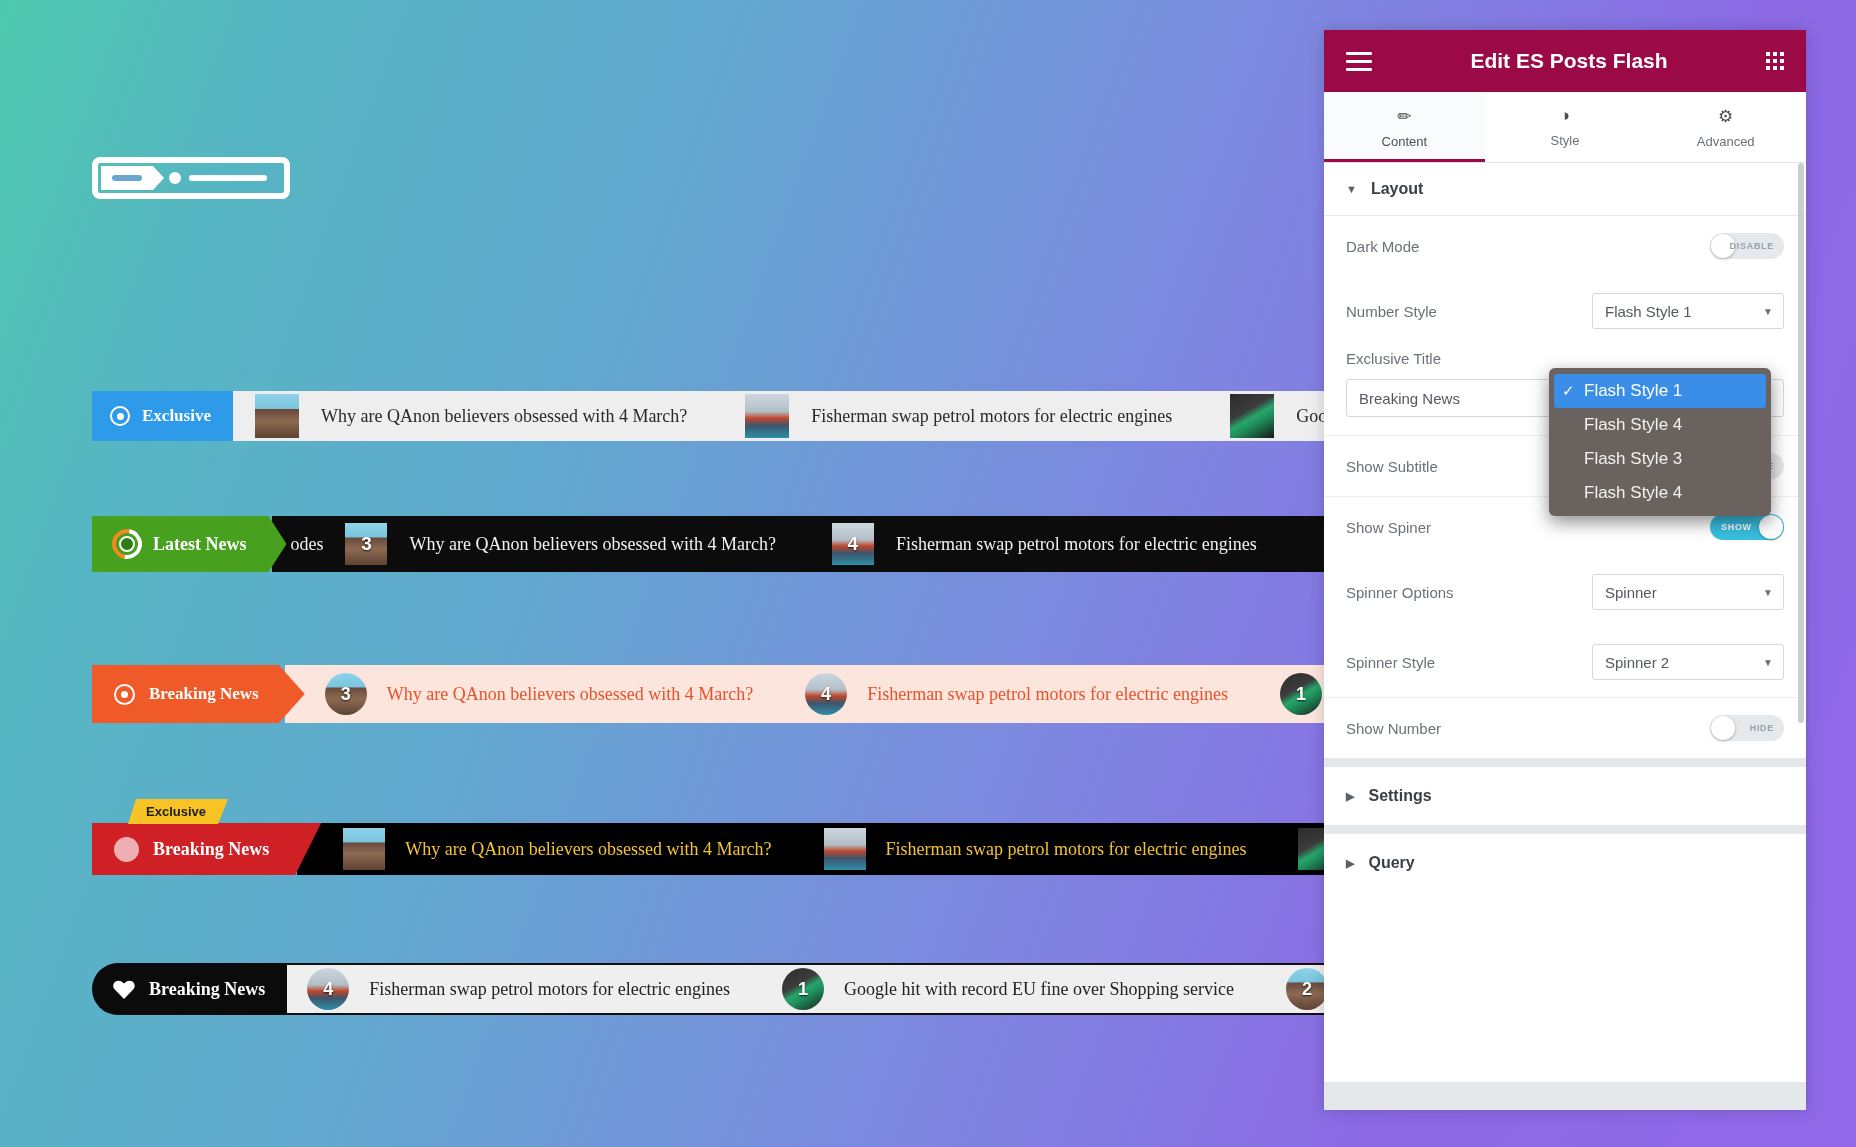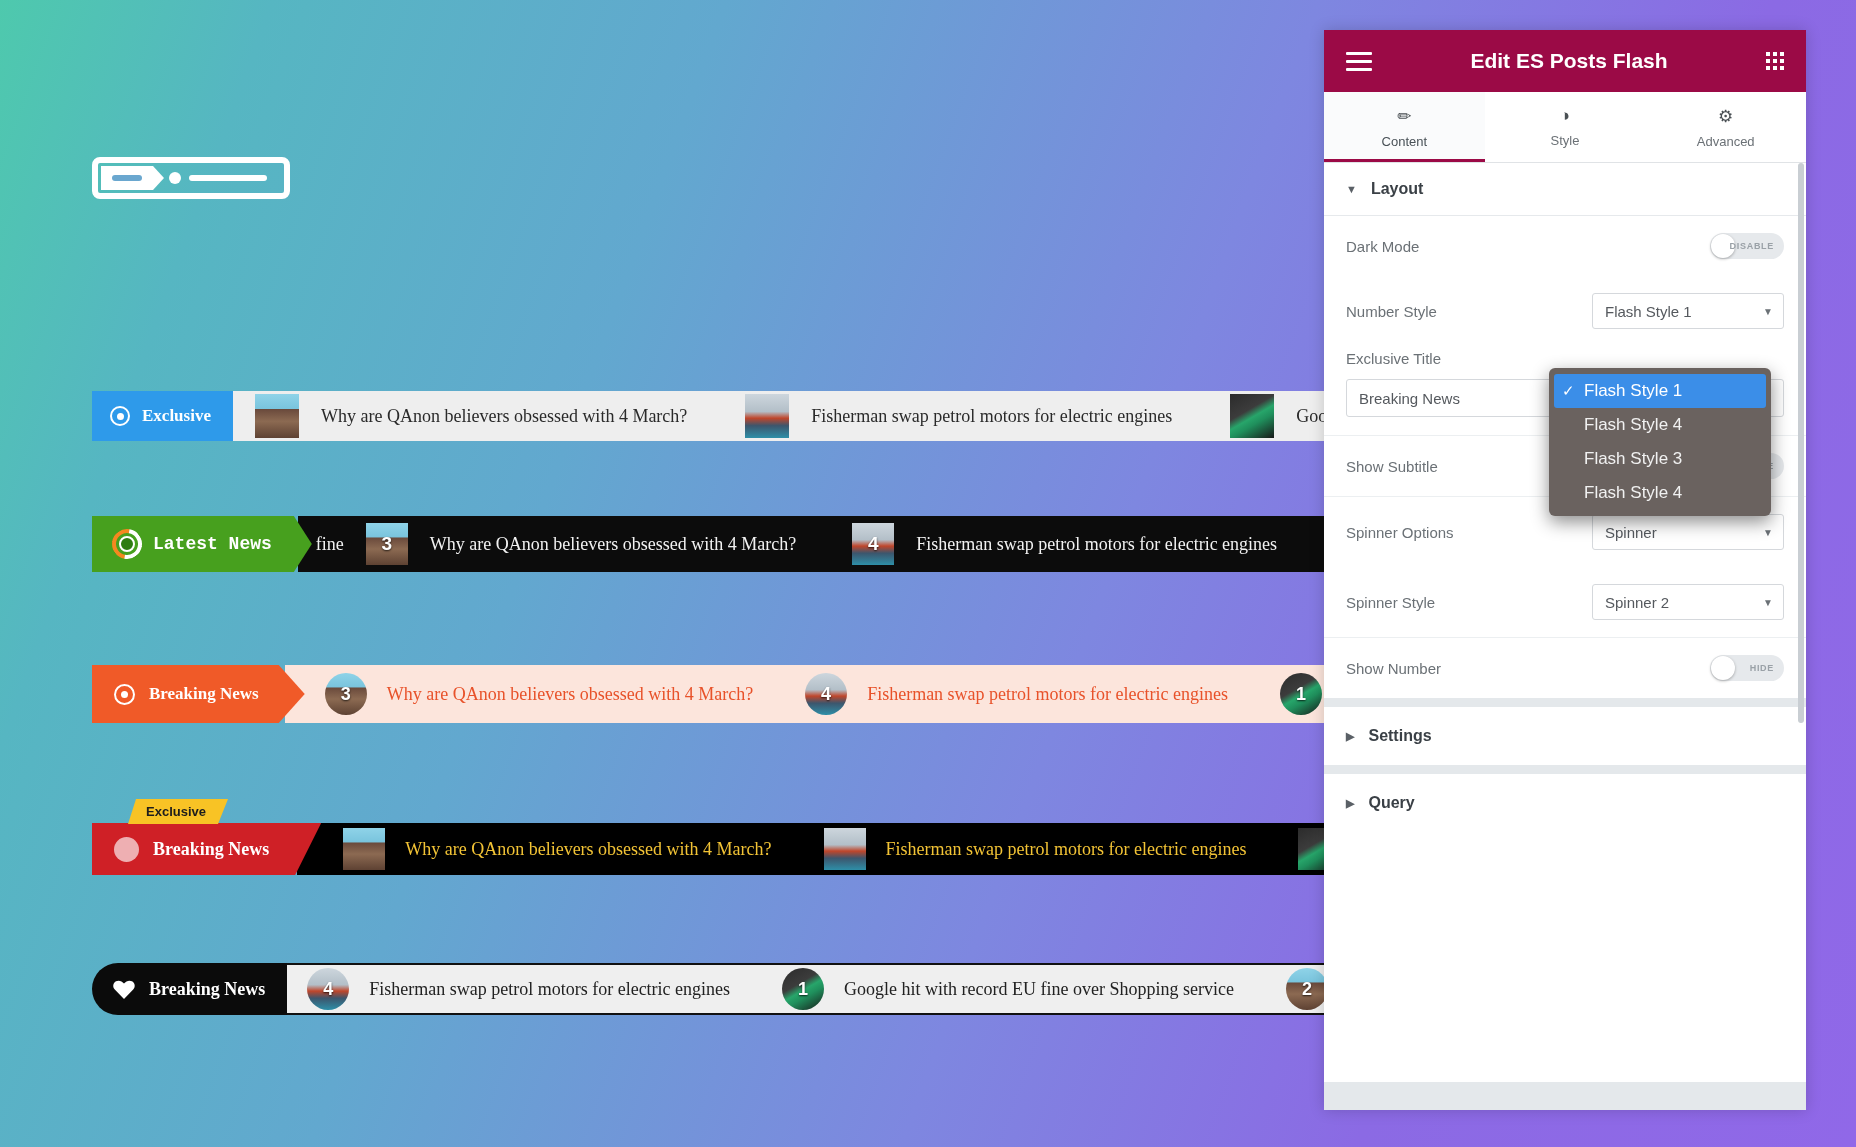--- a/index.html
+++ b/index.html
@@ -104,21 +104,21 @@
   }
   #ticker2 .spinner .arc-w {
     position: absolute; inset: 0; border-radius: 50%;
     border: 4px solid transparent; border-right-color: #ffffff; border-bottom-color: #ffffff;
     transform: rotate(-35deg);
   }
   #ticker2 .spinner .core {
     position: absolute; inset: 7px; border-radius: 50%; background: #2f7d12;
     border: 2px solid #ffffff;
   }
-  #ticker2 .badge-text { font-size: 18px; font-family: Liberation Mono, monospace; text-align: center; }
+  #ticker2 .badge-text { font-size: 18px; font-family: Liberation Serif, serif; text-align: center; }
   #ticker2 .feed { background: #0c0c0c; margin-left: -14px; padding-left: 14px; }
   #ticker2 .thumb { width: 42px; height: 42px; margin: 0 22px; }
   #ticker2 .num { font-size: 19px; }
   #ticker2 .headline { font-size: 18px; color: #f2f2f2; margin-right: 34px; }
   #ticker2 .ghost { color: #f2f2f2; font-size: 18px; font-family: "Liberation Serif", serif; margin-left: 4px; }
 
   
   #ticker3 { top: 665px; height: 58px; }
   #ticker3 .badge {
     background: #f05a28; padding: 0 46px 0 22px; z-index: 3;
@@ -308,21 +308,21 @@
     <div class="ticker" id="ticker2">
       <div class="badge">
         <span class="spinner">
           <span class="arc-o"></span>
             <span class="arc-w"></span>
             <span class="core"></span>
         </span>
         <span class="badge-text">Latest News</span>
       </div>
       <div class="feed">
-        <span class="ghost">fine</span>
+        <span class="ghost">odes</span>
         <div class="item">
           <span class="thumb img-tower">
             <span class="num">3</span>
           </span>
           <span class="headline">Why are QAnon believers obsessed with 4 March?</span>
         </div>
         <div class="item">
           <span class="thumb img-boat">
             <span class="num">4</span>
           </span>
@@ -476,20 +476,27 @@
       </div>
 
       <div class="ctrl bordered" style="border-top:1px solid #eceff1">
         <span class="ctrl-label">Show Subtitle</span>
         <span class="switch">
           <span class="knob"></span>
           <span class="sw-txt">HIDE</span>
         </span>
       </div>
 
+      <div class="ctrl">
+        <span class="ctrl-label">Show Spiner</span>
+        <span class="switch on">
+          <span class="knob"></span>
+          <span class="sw-txt">SHOW</span>
+        </span>
+      </div>
 
       <div class="ctrl">
         <span class="ctrl-label">Spinner Options</span>
         <span class="select">
           <span>Spinner</span>
           <span class="chev">▼</span>
         </span>
       </div>
 
       <div class="ctrl bordered">

